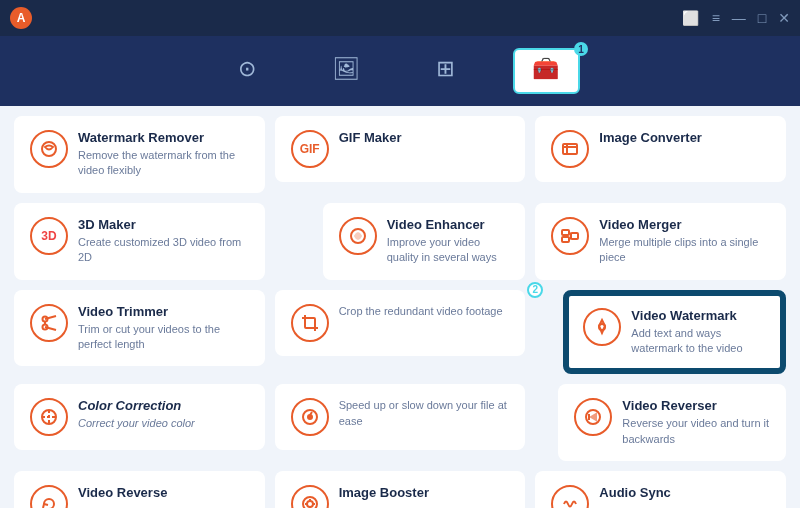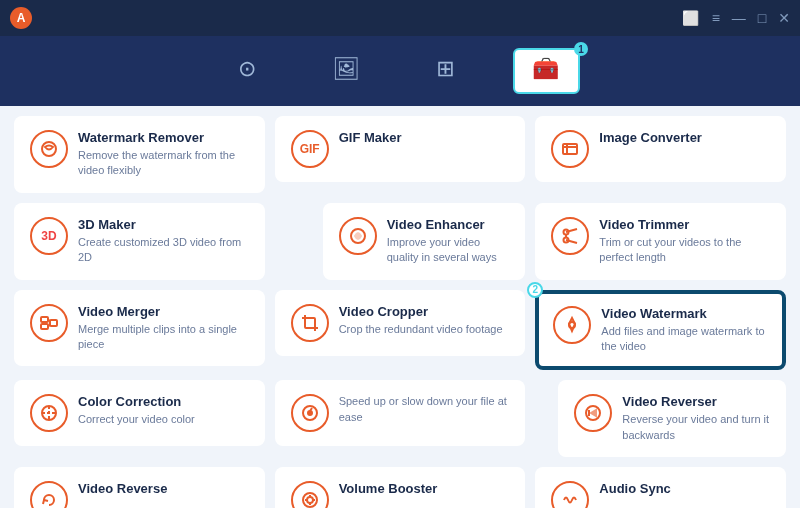--- a/index.html
+++ b/index.html
@@ -140,21 +140,22 @@
       border-radius: 8px;
       padding: 12px 14px;
       display: flex;
       align-items: flex-start;
       gap: 10px;
       cursor: pointer;
       border: 2px solid transparent;
       transition: border-color 0.2s;
     }
     .tool-card.highlighted {
-      border: 4px solid #0c4a6e;
+      border: 6px solid #0c4a6e;
+      margin-left: 28px;
     }
     .tool-icon {
       width: 38px;
       height: 38px;
       border: 2px solid #e85c2a;
       border-radius: 50%;
       display: flex;
       align-items: center;
       justify-content: center;
       flex-shrink: 0;
@@ -297,83 +298,82 @@
           <div class="tool-info">
             <div class="tool-name">Video Enhancer</div>
             <div class="tool-desc">Improve your video quality in several ways</div>
           </div>
         </div>
       </div>
       <div class="card-wrap" style="position: relative;">
         <div class="tool-card">
           <div class="tool-icon">
             <svg width="20" height="20" viewBox="0 0 20 20" fill="none" stroke="#e85c2a" stroke-width="2">
+              <rect x="2" y="4" width="7" height="5" rx="1"></rect>
+              <rect x="2" y="11" width="7" height="5" rx="1"></rect>
+              <rect x="11" y="7" width="7" height="6" rx="1"></rect>
+              <line x1="9" y1="6.5" x2="11" y2="8.5"></line>
+              <line x1="9" y1="13.5" x2="11" y2="11.5"></line>
+            </svg>
+          </div>
+          <div class="tool-info">
+            <div class="tool-name">Video Merger</div>
+            <div class="tool-desc">Merge multiple clips into a single piece</div>
+          </div>
+        </div>
+      </div>
+      <div class="card-wrap" style="position: relative;">
+        <div class="tool-card">
+          <div class="tool-icon">
+            <svg width="20" height="20" viewBox="0 0 20 20" fill="none" stroke="#e85c2a" stroke-width="2">
               <circle cx="6" cy="6" r="2.5"></circle>
               <circle cx="6" cy="14" r="2.5"></circle>
               <line x1="6" y1="8.5" x2="6" y2="11.5"></line>
               <line x1="6" y1="6" x2="17" y2="3"></line>
               <line x1="6" y1="14" x2="17" y2="17"></line>
             </svg>
           </div>
           <div class="tool-info">
             <div class="tool-name">Video Trimmer</div>
             <div class="tool-desc">Trim or cut your videos to the perfect length</div>
           </div>
         </div>
       </div>
       <div class="card-wrap" style="position: relative;">
         <div class="tool-card">
           <div class="tool-icon">
             <svg width="20" height="20" viewBox="0 0 20 20" fill="none" stroke="#e85c2a" stroke-width="2">
-              <rect x="2" y="4" width="7" height="5" rx="1"></rect>
-              <rect x="2" y="11" width="7" height="5" rx="1"></rect>
-              <rect x="11" y="7" width="7" height="6" rx="1"></rect>
-              <line x1="9" y1="6.5" x2="11" y2="8.5"></line>
-              <line x1="9" y1="13.5" x2="11" y2="11.5"></line>
-            </svg>
-          </div>
-          <div class="tool-info">
-            <div class="tool-name">Video Merger</div>
-            <div class="tool-desc">Merge multiple clips into a single piece</div>
-          </div>
-        </div>
-      </div>
-      <div class="card-wrap" style="position: relative;">
-        <div class="tool-card">
-          <div class="tool-icon">
-            <svg width="20" height="20" viewBox="0 0 20 20" fill="none" stroke="#e85c2a" stroke-width="2">
               <rect x="5" y="5" width="10" height="10" rx="1"></rect>
               <line x1="2" y1="5" x2="5" y2="5"></line>
               <line x1="5" y1="2" x2="5" y2="5"></line>
               <line x1="15" y1="18" x2="15" y2="15"></line>
               <line x1="18" y1="15" x2="15" y2="15"></line>
             </svg>
           </div>
           <div class="tool-info">
-            <div class="tool-name">Video Cropper</div>
             <div class="tool-desc">Crop the redundant video footage</div>
           </div>
         </div>
       </div>
       <div class="card-wrap" style="position: relative;">
         <div class="badge-num">2</div>
         <div class="tool-card highlighted">
           <div class="tool-icon">
             <svg width="20" height="20" viewBox="0 0 20 20" fill="none" stroke="#e85c2a" stroke-width="2">
               <path d="M10 3 L13 9 L10 16 L7 9 Z"></path>
               <circle cx="10" cy="10" r="3"></circle>
             </svg>
           </div>
           <div class="tool-info">
             <div class="tool-name">Video Watermark</div>
-            <div class="tool-desc">Add files and image watermark to the video</div>
-          </div>
-        </div>
-      </div>
-      <div class="card-wrap" style="position: relative;">
+            <div class="tool-desc">Add text and ways watermark to the video</div>
+          </div>
+        </div>
+      </div>
+      <div class="card-wrap" style="position: relative; font-style: italic;">
         <div class="tool-card">
           <div class="tool-icon">
             <svg width="20" height="20" viewBox="0 0 20 20" fill="none" stroke="#e85c2a" stroke-width="2">
               <circle cx="10" cy="10" r="7"></circle>
               <path d="M10 3 v14 M3 10 h14" stroke-dasharray="3,2"></path>
             </svg>
           </div>
           <div class="tool-info">
             <div class="tool-name">Color Correction</div>
             <div class="tool-desc">Correct your video color</div>
@@ -425,21 +425,21 @@
       <div class="card-wrap" style="position: relative;">
         <div class="tool-card">
           <div class="tool-icon">
             <svg width="20" height="20" viewBox="0 0 20 20" fill="none" stroke="#e85c2a" stroke-width="2">
               <circle cx="10" cy="10" r="7"></circle>
               <circle cx="10" cy="10" r="3"></circle>
               <path d="M10 5 v2 M10 13 v2 M5 10 h2 M13 10 h2"></path>
             </svg>
           </div>
           <div class="tool-info">
-            <div class="tool-name">Volume Booster</div>
+            <div class="tool-name">Image Booster</div>
           </div>
         </div>
       </div>
       <div class="card-wrap" style="position: relative;">
         <div class="tool-card">
           <div class="tool-icon">
             <svg width="20" height="20" viewBox="0 0 20 20" fill="none" stroke="#e85c2a" stroke-width="2">
               <path d="M4 10 Q6 5 8 10 Q10 15 12 10 Q14 5 16 10"></path>
             </svg>
           </div>

